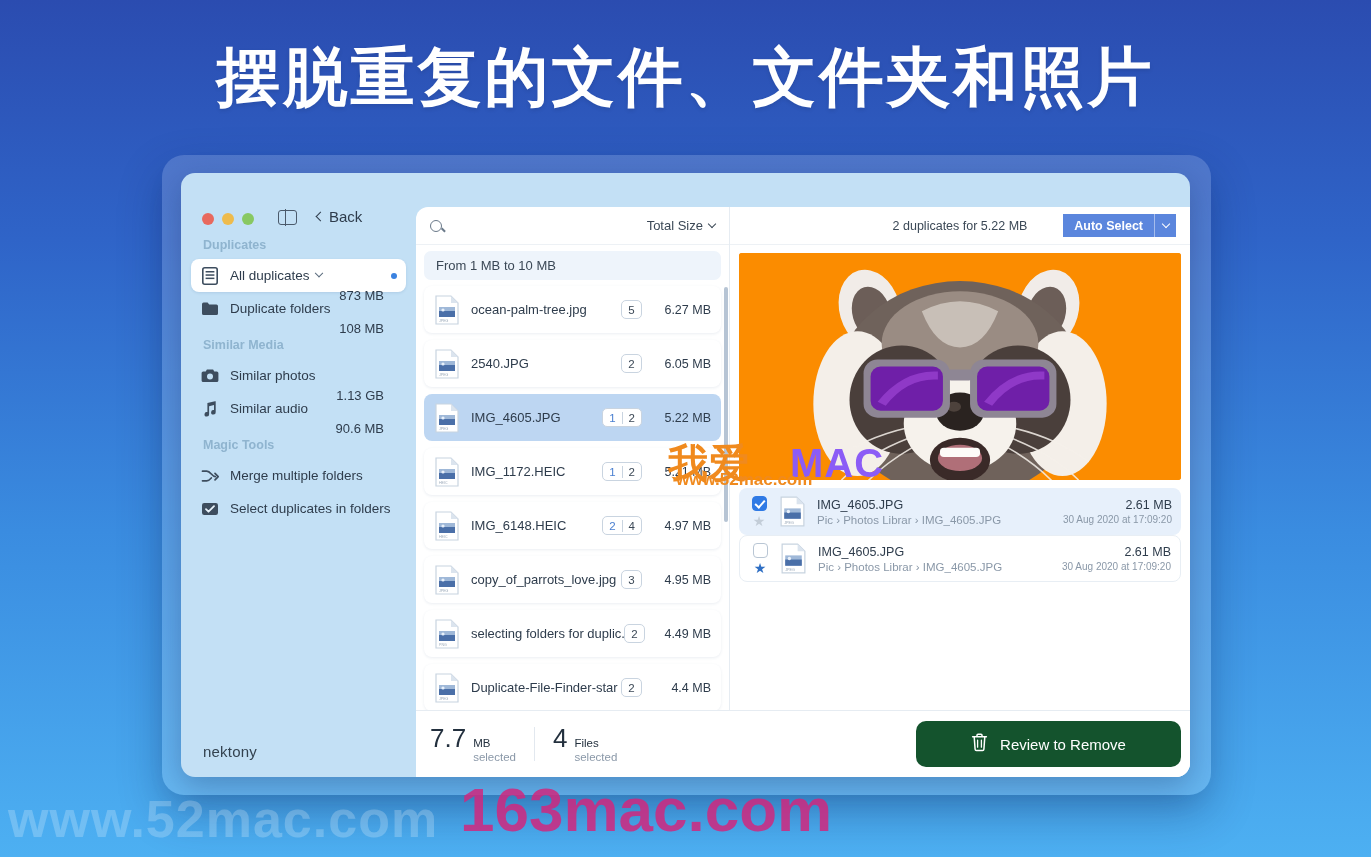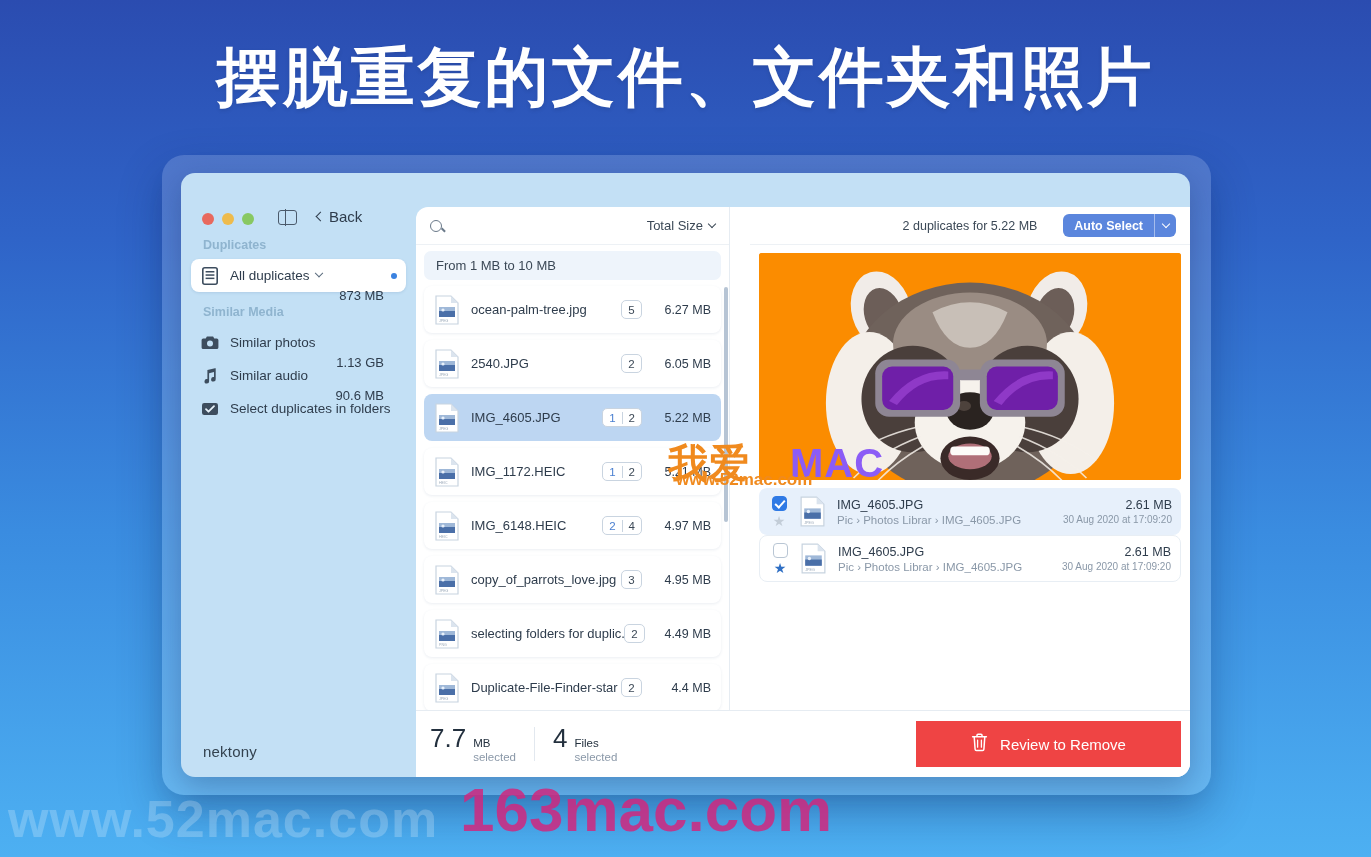--- a/index.html
+++ b/index.html
@@ -127,21 +127,21 @@
 
   
   .content {
     position: absolute;
     left: 235px; top: 34px; right: 0; bottom: 0;
     background: #ffffff;
     border-top-left-radius: 12px;
     overflow: hidden;
     display: flex; flex-direction: column;
   }
-  .content-body { flex: 1; display: flex; min-height: 0; gap: 20px; }
+  .content-body { flex: 1; display: flex; min-height: 0; }
 
   
   .listcol {
     width: 314px; flex: 0 0 314px;
     display: flex; flex-direction: column;
     border-right: 1px solid #e6ecf2;
     min-height: 0;
   }
   .list-toolbar {
     height: 38px; flex: 0 0 38px;
@@ -217,21 +217,21 @@
   .preview-toolbar {
     height: 38px; flex: 0 0 38px;
     display: flex; align-items: center; justify-content: center;
     border-bottom: 1px solid #edf1f5;
     position: relative;
   }
   .dupinfo { font-size: 12.5px; color: #3b4856; }
   .autoselect {
     position: absolute; right: 14px;
     display: flex; align-items: center;
-    background: #5b86dd; border-radius: 6px;
+    background: #5b86dd; border-radius: 0;
     height: 23px; color: #fff; font-size: 12.5px; font-weight: 600;
     cursor: pointer;
   }
   .autoselect .as-label { padding: 0 11px; }
   .autoselect .as-arrow {
     border-left: 1px solid rgba(255,255,255,0.45);
     width: 22px; height: 100%;
     display: flex; align-items: center; justify-content: center;
   }
   .chev-d-w {
@@ -291,21 +291,21 @@
   }
   .stat { display: flex; align-items: baseline; }
   .stat-num { font-size: 26px; color: #23303e; font-weight: 400; }
   .stat-meta { margin-left: 7px; line-height: 1.18; }
   .stat-unit { font-size: 11.5px; color: #23303e; }
   .stat-sub { font-size: 11.5px; color: #8a98a8; }
   .stat-div { width: 1px; height: 34px; background: #e2e8ef; margin: 0 18px; }
   .review-btn {
     margin-left: auto;
     width: 265px; height: 46px;
-    background: #ef4444; border-radius: 0;
+    background: #14532d; border-radius: 10px;
     display: flex; align-items: center; justify-content: center; gap: 12px;
     color: #fff; font-size: 15px;
     cursor: pointer;
   }
 
   
   .wm { position: absolute; pointer-events: none; font-weight: bold; }
   .wm-52-big {
     left: 8px; bottom: 8px;
     font-size: 52px; color: rgba(255,255,255,0.22);
@@ -360,20 +360,30 @@
             <rect x="3.6" y="4" width="8.8" height="1.5" fill="#3d4d5e"></rect>
             <rect x="3.6" y="7.3" width="8.8" height="1.5" fill="#3d4d5e"></rect>
             <rect x="3.6" y="10.6" width="8.8" height="1.5" fill="#3d4d5e"></rect>
           </svg>
       </span>
       <span class="si-label">All duplicates</span>
       <span class="si-caret"></span>
       <span class="si-size">873 MB</span>
       <span class="si-bullet"></span>
     </div>
+    <div class="side-item">
+      <span class="si-icon">
+        <svg width="18" height="15" viewBox="0 0 18 15">
+            <path d="M1 3.2a1.6 1.6 0 011.6-1.6h4l1.6 1.9h7.2A1.6 1.6 0 0117 5.1v7.3a1.6 1.6 0 01-1.6 1.6H2.6A1.6 1.6 0 011 12.4z" fill="#3d4d5e"></path>
+          </svg>
+      </span>
+      <span class="si-label">Duplicate folders</span>
+      <span class="si-size">108 MB</span>
+      <span class="si-spacer"></span>
+    </div>
 
     <div class="side-group-label">Similar Media</div>
     <div class="side-item">
       <span class="si-icon">
         <svg width="18" height="15" viewBox="0 0 18 15">
             <path d="M2.2 3.4h2.5L5.9 1.6h6.2l1.2 1.8h2.5A1.6 1.6 0 0117.4 5v7.5a1.6 1.6 0 01-1.6 1.6H2.2A1.6 1.6 0 01.6 12.5V5a1.6 1.6 0 011.6-1.6z" fill="#3d4d5e"></path>
             <circle cx="9" cy="8.4" r="3" fill="#c3e0f5"></circle>
           </svg>
       </span>
       <span class="si-label">Similar photos</span>
@@ -384,20 +394,31 @@
       <span class="si-icon">
         <svg width="16" height="17" viewBox="0 0 16 17">
             <path d="M13 1.2L5.4 3v9.1a2.3 2.3 0 10 1.7 2.1V6.2l4.9-1.2v5.1a2.3 2.3 0 101.7 2.1V1.2z" fill="#3d4d5e"></path>
           </svg>
       </span>
       <span class="si-label">Similar audio</span>
       <span class="si-size">90.6 MB</span>
       <span class="si-spacer"></span>
     </div>
 
+    <div class="side-group-label">Magic Tools</div>
+    <div class="side-item">
+      <span class="si-icon">
+        <svg width="19" height="16" viewBox="0 0 19 16">
+            <path d="M1.5 3.2h4.2c2 0 3.3 1.3 4.6 2.8 1.2 1.4 2.2 2.6 4 2.6" fill="none" stroke="#3d4d5e" stroke-width="1.7" stroke-linecap="round"></path>
+            <path d="M1.5 12.8h4.2c2 0 3.3-1.3 4.6-2.8" fill="none" stroke="#3d4d5e" stroke-width="1.7" stroke-linecap="round"></path>
+            <path d="M14 5.3l3.2 3.3-3.2 3.3" fill="none" stroke="#3d4d5e" stroke-width="1.7" stroke-linecap="round" stroke-linejoin="round"></path>
+          </svg>
+      </span>
+      <span class="si-label">Merge multiple folders</span>
+    </div>
     <div class="side-item">
       <span class="si-icon">
         <svg width="18" height="15" viewBox="0 0 18 15">
             <rect x="1" y="2" width="16" height="12" rx="2.2" fill="#3d4d5e"></rect>
             <path d="M5 8.2l2.5 2.5L13 5.2" fill="none" stroke="#e8f3fb" stroke-width="1.8" stroke-linecap="round" stroke-linejoin="round"></path>
           </svg>
       </span>
       <span class="si-label">Select duplicates in folders</span>
     </div>
 

